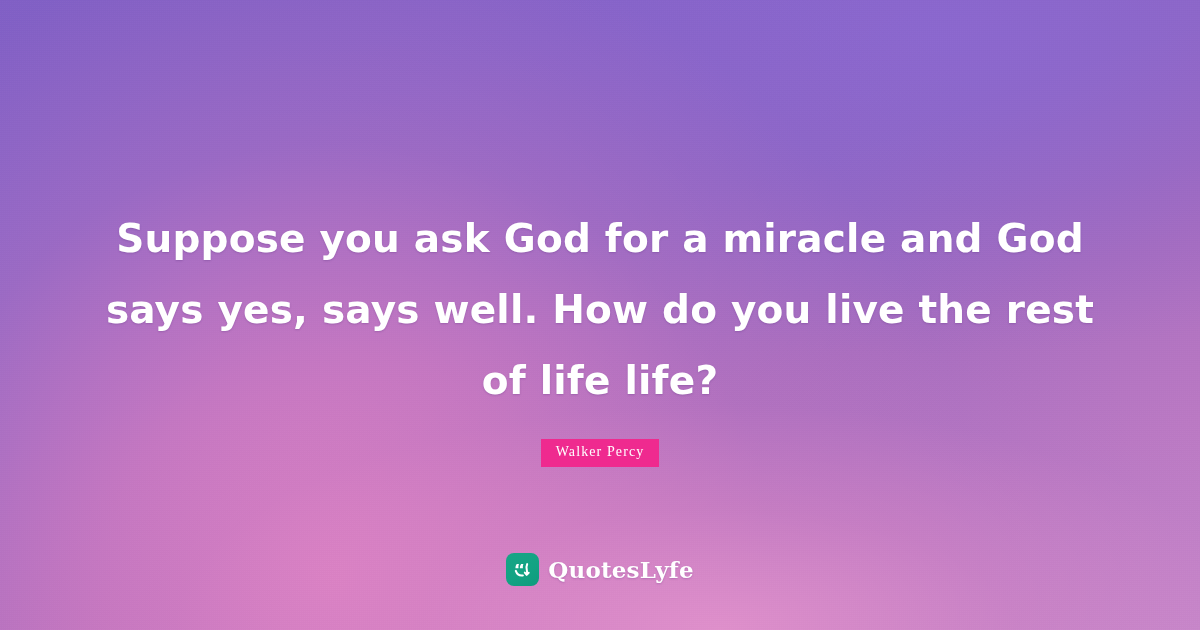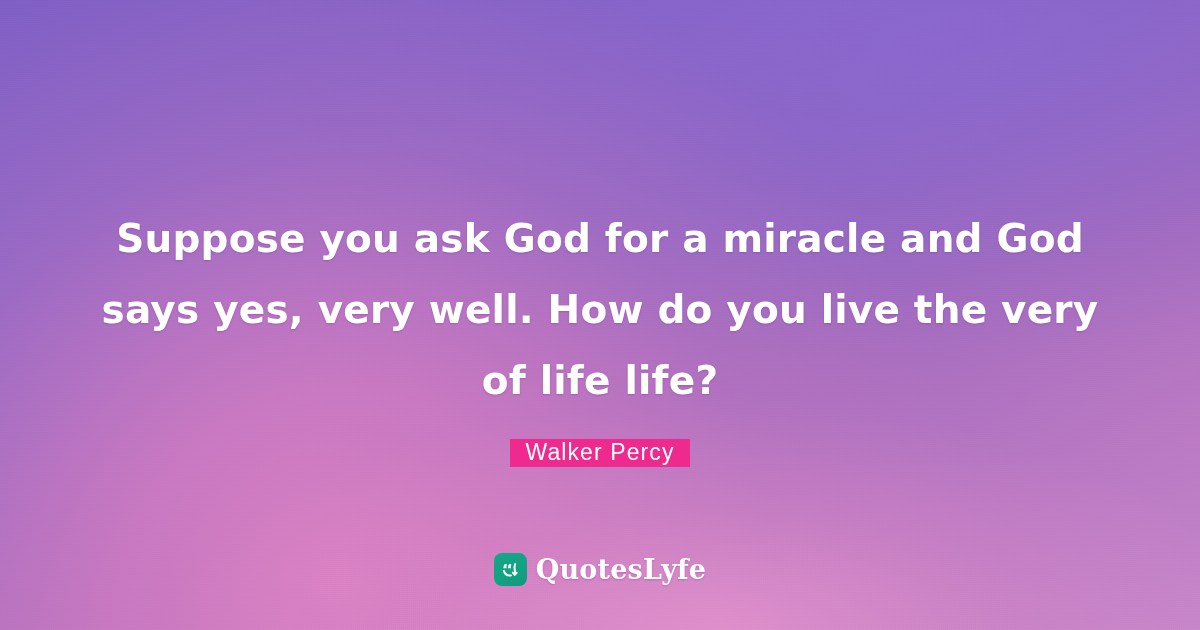--- a/index.html
+++ b/index.html
@@ -105,22 +105,22 @@
     position: absolute;
     top: 439px;
     left: 0;
     right: 0;
     text-align: center;
   }
   .author-badge {
     display: inline-block;
     background: #ef2a8f;
     color: #ffffff;
-    font-family: Liberation Sans, sans-serif;
-    font-size: 23px;
+    font-family: Liberation Serif, serif;
+    font-size: 14px;
     letter-spacing: 1.1px;
     padding: 3px 15px 5px 15px;
     line-height: 20px;
   }
 
   .brand {
     position: absolute;
     top: 553px;
     left: 0;
     right: 0;
@@ -136,41 +136,41 @@
     background: linear-gradient(150deg, #17a586 0%, #12a383 55%, #0f9b7d 100%);
     display: flex;
     align-items: center;
     justify-content: center;
     flex: none;
   }
   .brand-name {
     color: #ffffff;
     font-family: "DejaVu Serif", serif;
     font-weight: bold;
-    font-size: 27px;
+    font-size: 23px;
     letter-spacing: 0.2px;
     text-shadow: 0 1px 2px rgba(92,52,130,0.28);
   }
 </style>
 </head>
 <body>
 
 <div class="card">
 
   <div class="bg-base"></div>
   <div class="bg-bloom-c"></div>
   <div class="bg-bloom-a"></div>
   <div class="bg-bloom-b"></div>
   <div class="bg-noise"></div>
 
   <div class="content">
 
     <div class="quote-block">
       <div class="quote-line">Suppose you ask God for a miracle and God</div>
-      <div class="quote-line">says yes, very well. How do you live the very</div>
+      <div class="quote-line">says yes, says well. How do you live the rest</div>
       <div class="quote-line">of life life?</div>
     </div>
 
     <div class="author-wrap">
       <span class="author-badge">Walker Percy</span>
     </div>
 
     <div class="brand">
       <span class="brand-logo">
         <svg width="23" height="23" viewBox="0 0 24 24" aria-hidden="true">

